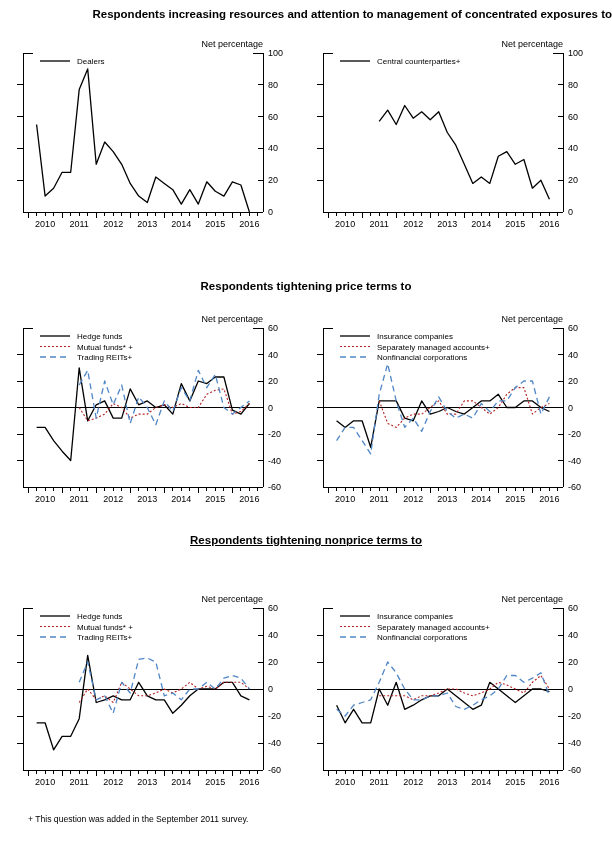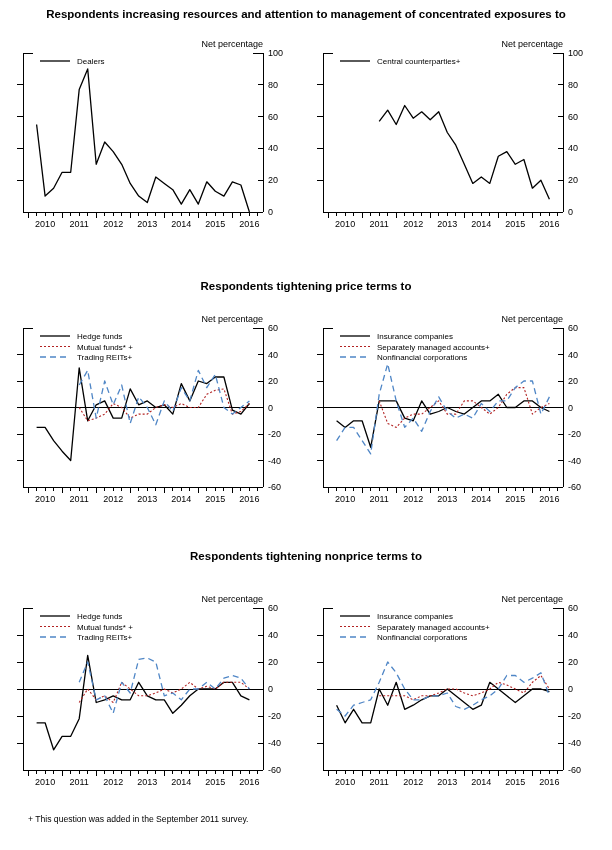--- a/index.html
+++ b/index.html
@@ -1,22 +1,22 @@
 <!DOCTYPE html>
 <html><head>
 <meta charset="utf-8">
 <style>
   html,body{margin:0;padding:0;background:#ffffff;}
   .page{position:relative;width:612px;height:850px;background:#ffffff;overflow:hidden;
         font-family:"Liberation Sans",sans-serif;color:#000;}
   .main-title{position:absolute;left:0;width:612px;text-align:center;
         font-size:11.5px;font-weight:bold;letter-spacing:0;}
-  #title-1{top:8px;}
+  #title-1{top:8px;text-align:right;}
   #title-2{top:280px;}
-  #title-3{top:550px;}
+  #title-3{top:534px;text-decoration:underline;}
   .chart-box{position:absolute;width:292px;}
   #chart-0{left:10px;top:30px;}
   #chart-1{left:310px;top:30px;}
   #chart-2{left:10px;top:310px;}
   #chart-3{left:310px;top:310px;}
   #chart-4{left:10px;top:590px;}
   #chart-5{left:310px;top:590px;}
   .chart-box svg{display:block;}
   .footnotes{position:absolute;left:28px;top:814px;font-size:8.6px;line-height:11.5px;}
   .footnotes div{white-space:pre;}

